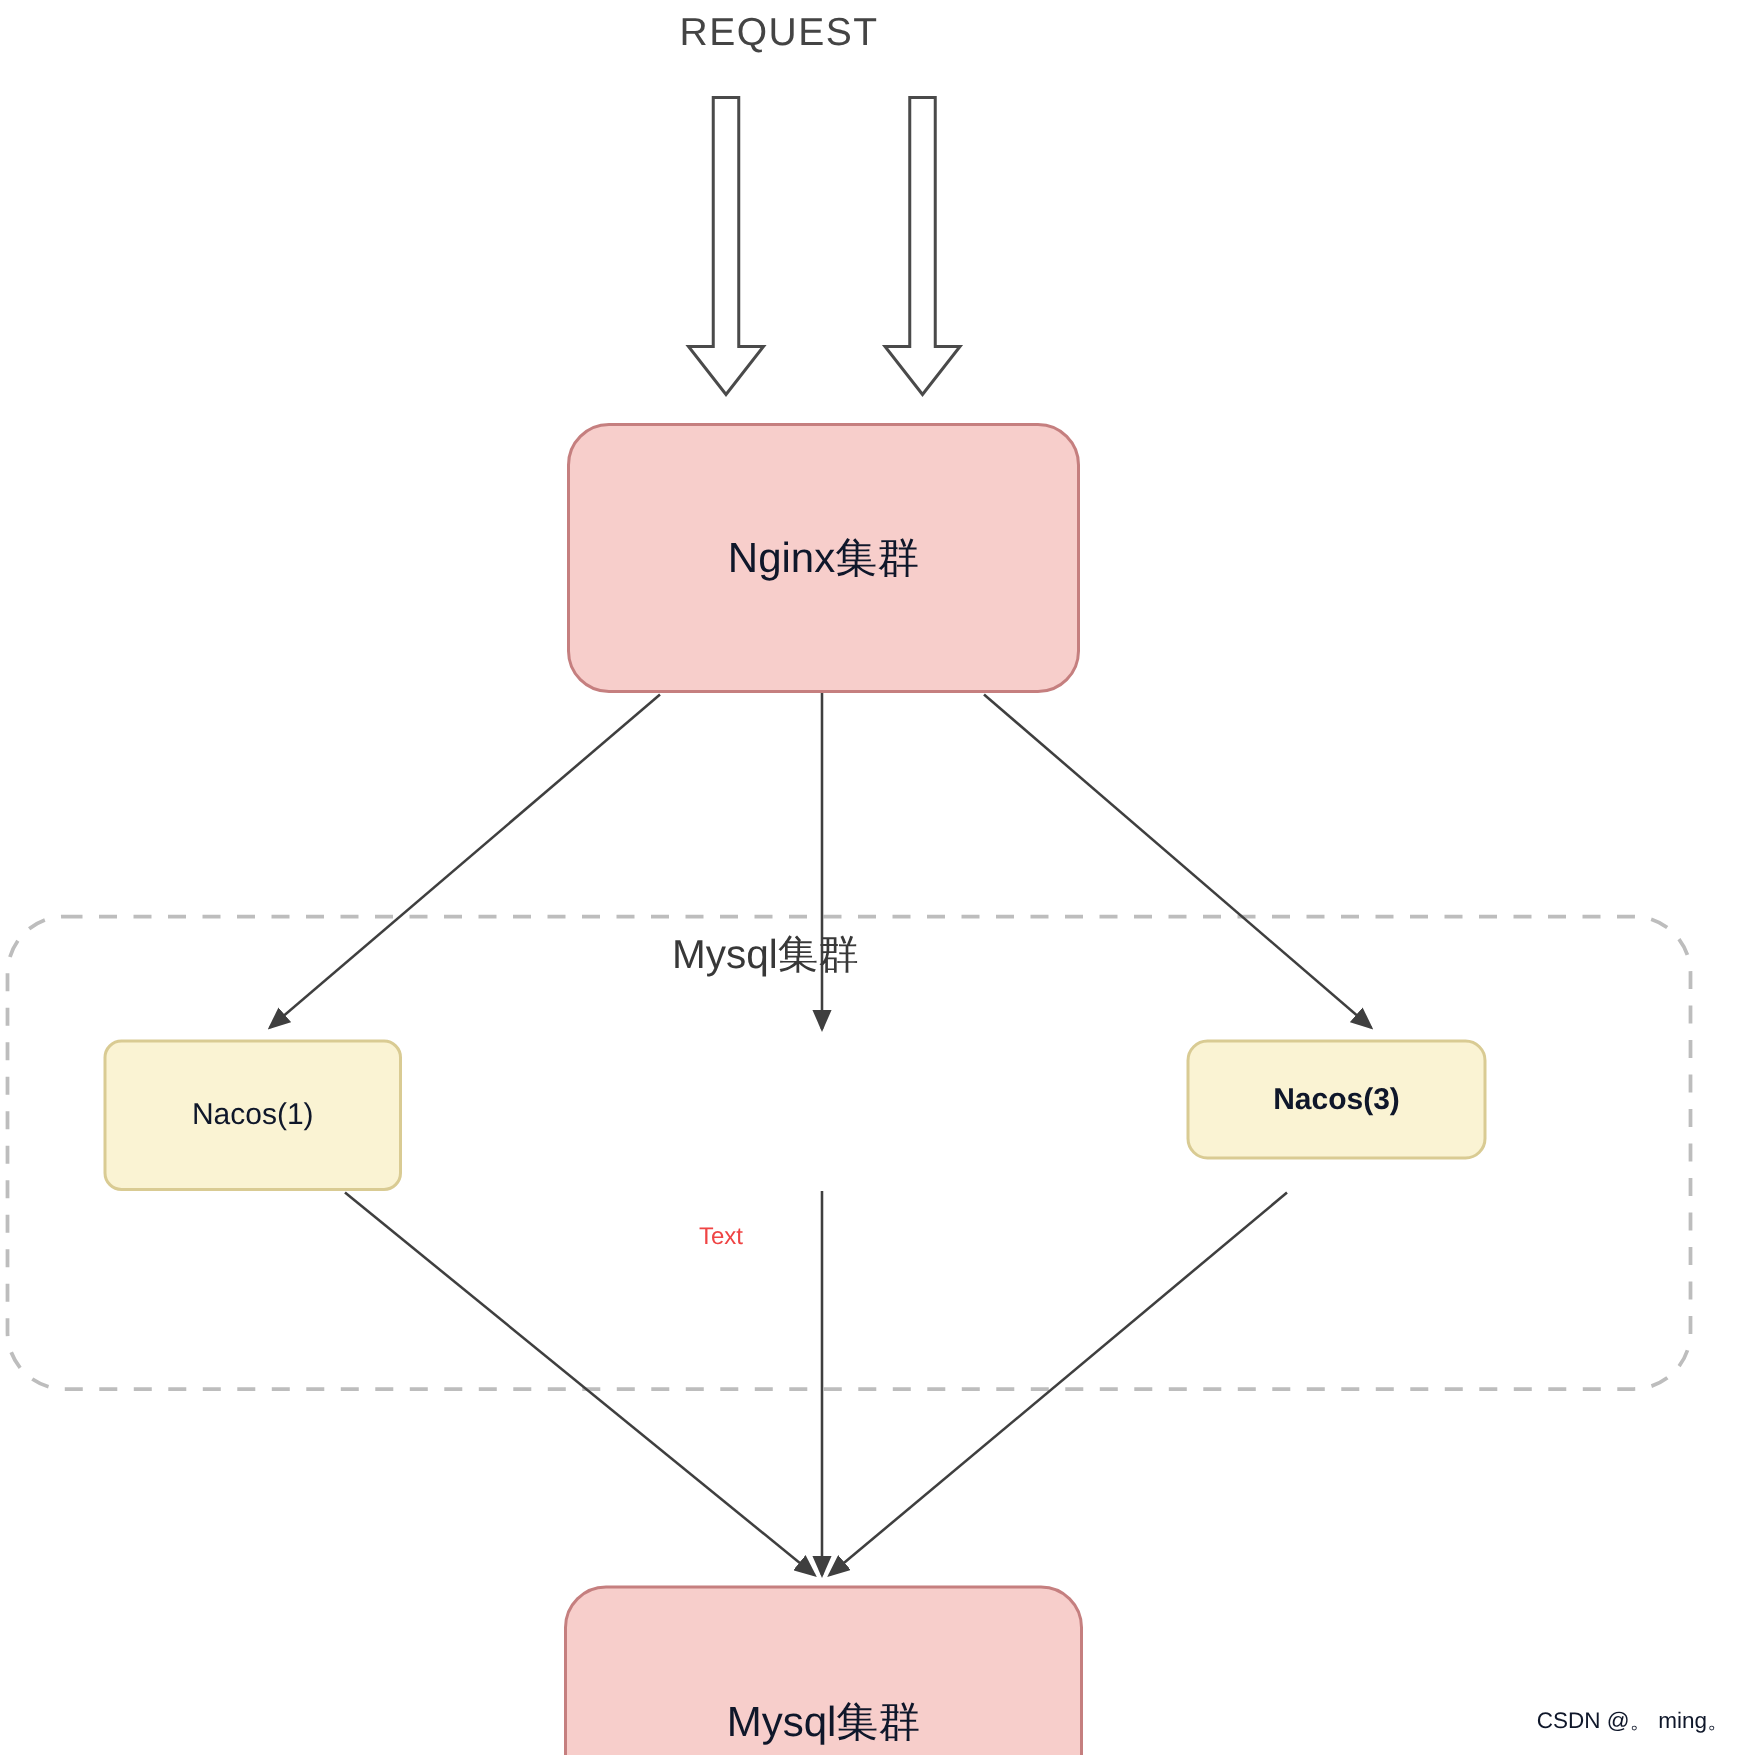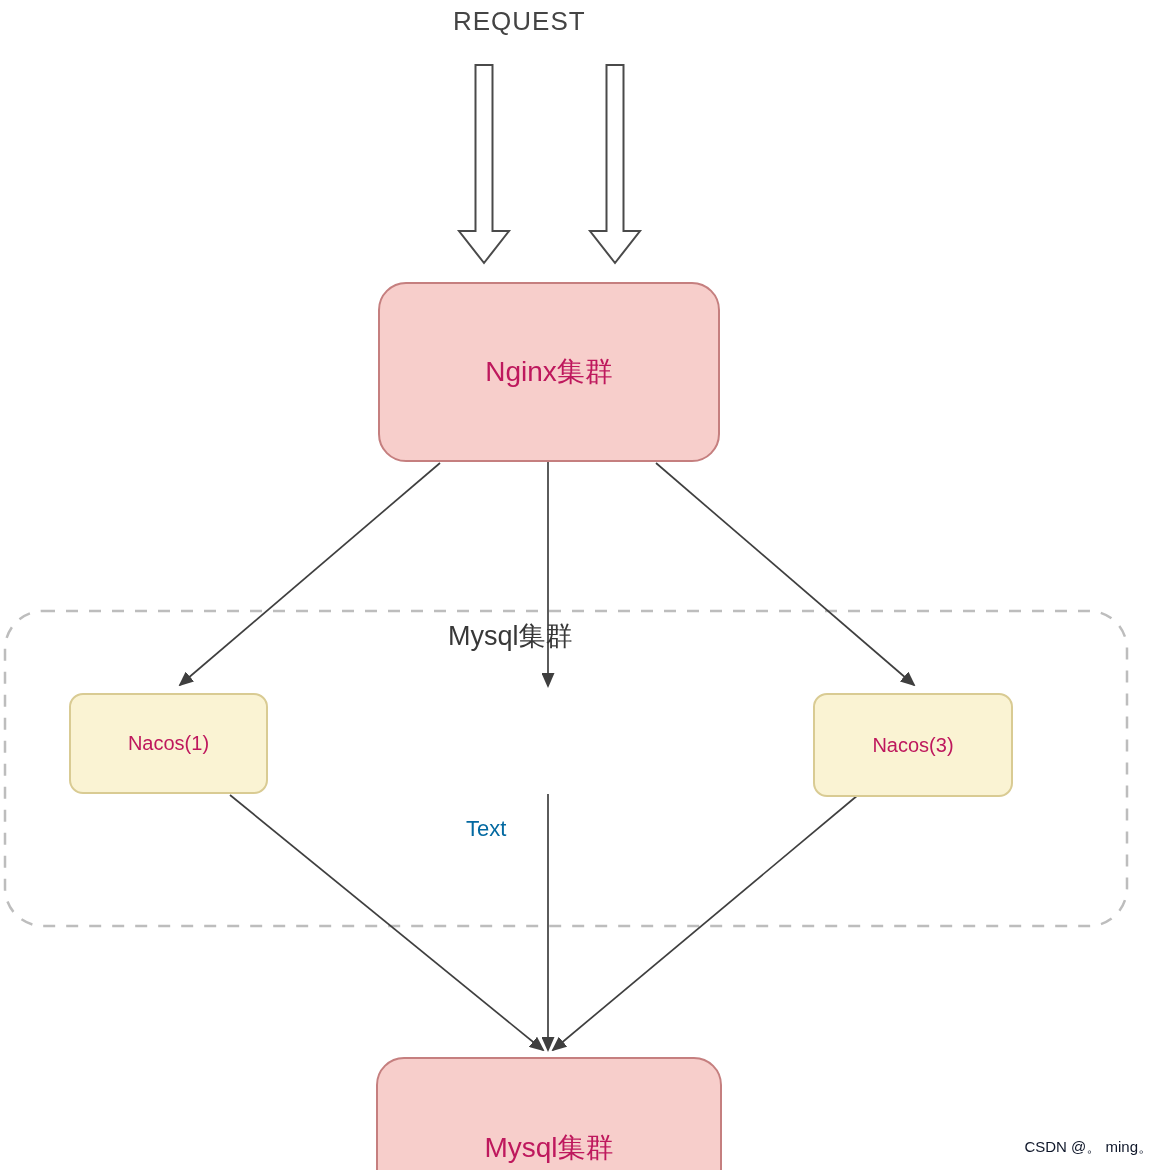--- a/index.html
+++ b/index.html
@@ -41,48 +41,48 @@
     color: #383838;
     z-index: 2;
   }
 
   .node {
     position: absolute;
     z-index: 3;
     display: flex;
     align-items: center;
     justify-content: center;
-    color: #be185d;
+    color: #0f172a;
   }
 
   .node-red {
     background: #f7cecb;
     border: 2px solid #c57f7f;
     border-radius: 28px;
     font-size: 28px;
   }
 
   .node-yellow {
     background: #faf3d3;
     border: 2px solid #d9cb93;
     border-radius: 14px;
     font-size: 20px;
   }
 
   .nginx-node { left: 378px; top: 282px; width: 342px; height: 180px; }
   .mysql-node { left: 376px; top: 1057px; width: 346px; height: 182px; }
 
-  .nacos1-node { left: 69px;  top: 693px; width: 199px; height: 101px; }
+  .nacos1-node { left: 69px;  top: 693px; width: 199px; height: 101px; border-radius: 12px; }
   .nacos2-node { left: 450px; top: 693px; width: 198px; height: 100px; }
-  .nacos3-node { left: 813px; top: 693px; width: 200px; height: 104px; }
+  .nacos3-node { left: 791px; top: 693px; width: 200px; height: 80px; font-weight: bold; }
 
   .edge-label {
     left: 466px; top: 816px; width: 70px;
-    font-size: 22px;
-    color: #0369a1;
+    font-size: 16px;
+    color: #ef4444;
     z-index: 2;
   }
 
   .watermark {
     position: absolute;
     right: 10px; top: 1138px;
     font-size: 15px;
     color: #0f172a;
     z-index: 4;
     text-align: left;

